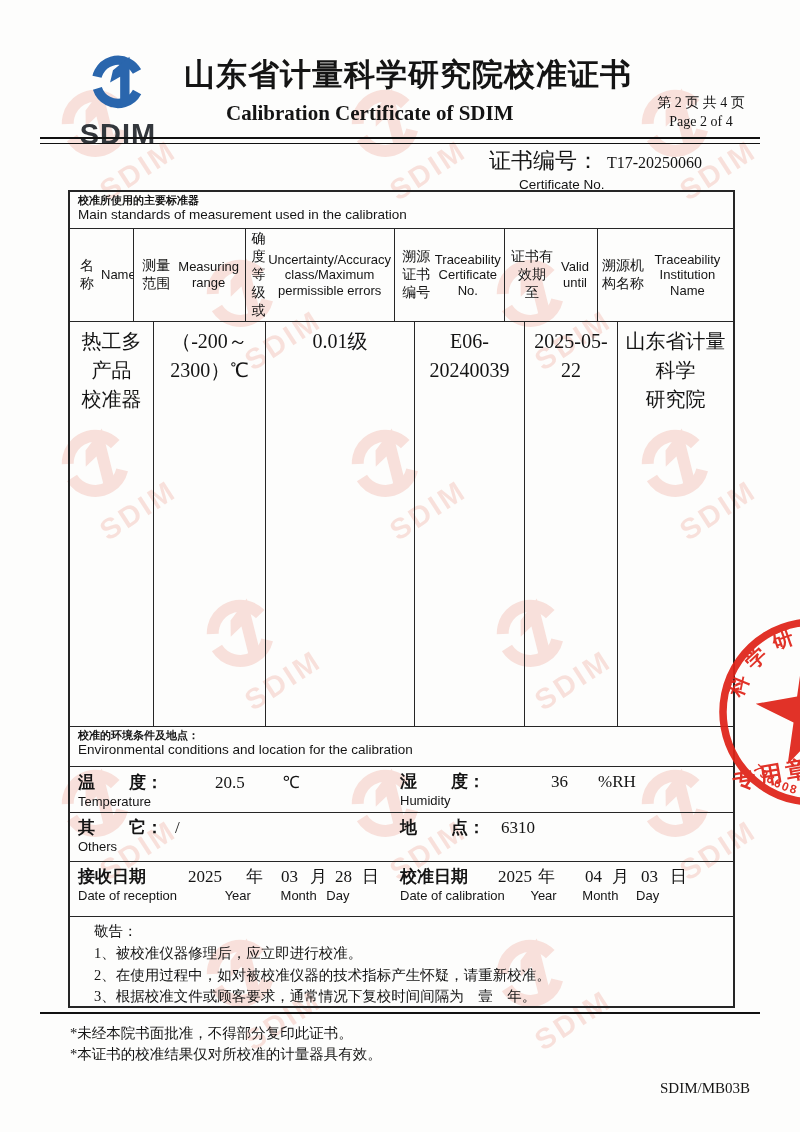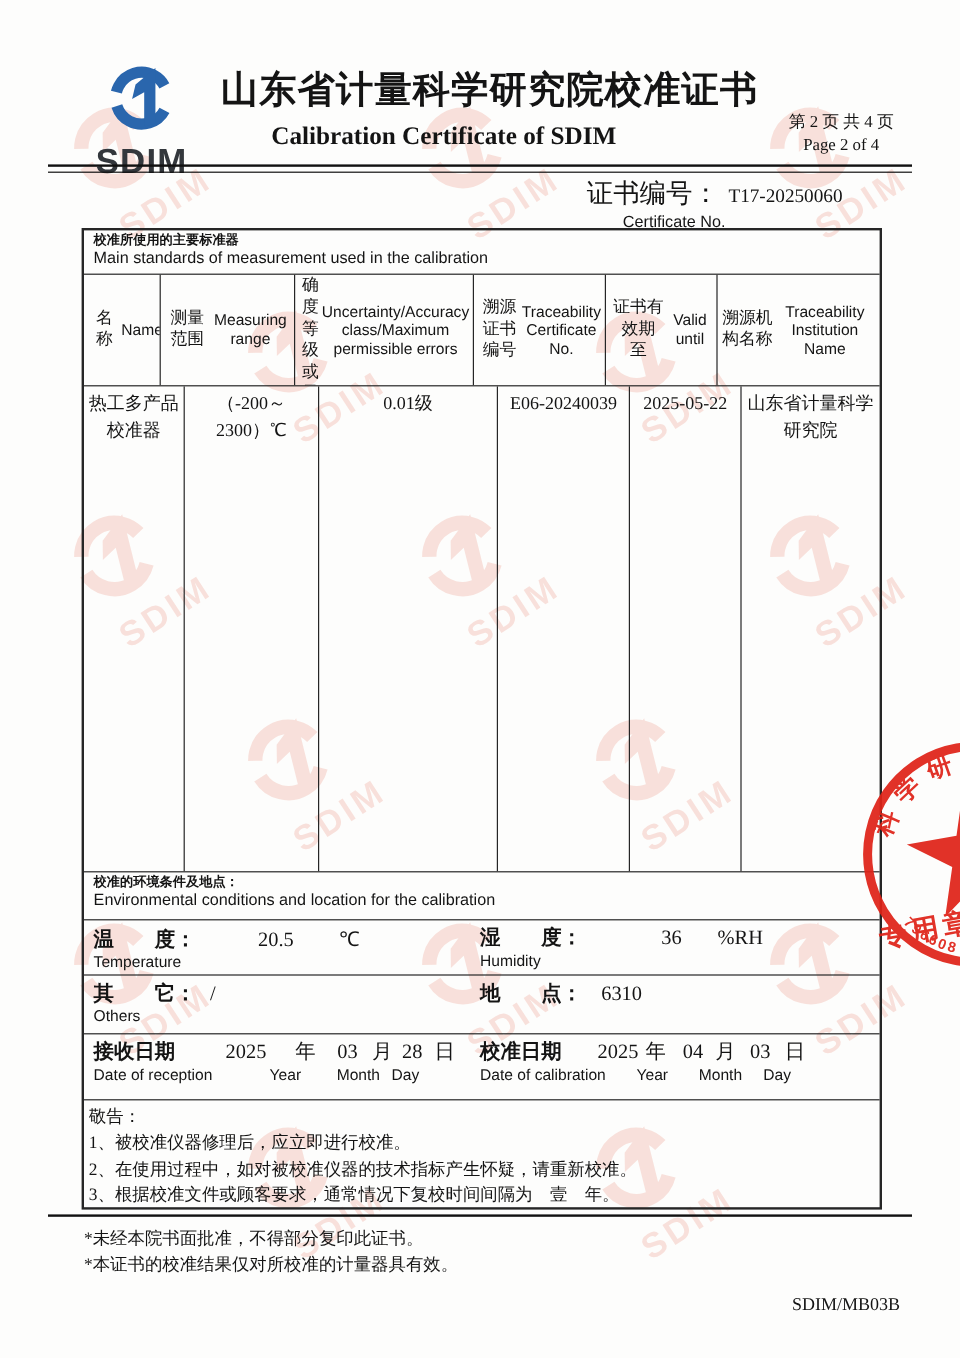--- a/index.html
+++ b/index.html
@@ -37,29 +37,29 @@
   .t-row:last-child{border-bottom:none}
   .sec-title{padding:2px 8px 0}
   .sec-zh{display:block;font-family:Liberation Serif, serif;font-weight:bold;font-size:11px;line-height:1.15}
   .sec-en{display:block;font-family:"Liberation Sans",sans-serif;font-size:13.5px;line-height:1.15}
   .cols{display:flex;height:100%}
   .cell{border-right:1px solid #262626;box-sizing:border-box;text-align:center;padding:4px 3px;overflow:hidden}
   .cell:last-child{border-right:none;flex:1}
   .hdr-cell{display:flex;flex-direction:row;align-items:center}
   .hdr-zh{font-size:14px;line-height:1.3;white-space:pre-line}
   .hdr-en{font-family:"Liberation Sans",sans-serif;font-size:13px;line-height:1.2}
-  .data-cell{font-size:15px;line-height:1.45;white-space:pre-line;padding-top:5px}
+  .data-cell{font-size:20px;line-height:1.45;white-space:pre-line;padding-top:5px}
   .half-row{display:flex;padding:3px 0 0 8px}
   .half-left{width:322px;flex:none}
   .half-right{flex:1}
   .fline{white-space:nowrap}
   .flabel{font-weight:bold;font-size:17px}
   .fvalue{font-size:17px}
   .fen{display:block;font-family:"Liberation Sans",sans-serif;font-size:13px;margin-top:0px}
-  .notice{padding:4px 4px;font-size:14.5px;line-height:1.5}
+  .notice{padding:4px 24px;font-size:14.5px;line-height:1.5}
   .notice-title{display:block;font-size:14.5px}
   .notice-line{display:block}
   
   .bottom-rule{position:absolute;left:40px;top:1012px;width:720px;border-top:2px solid #111;z-index:2}
   .footnotes{position:absolute;left:70px;top:1023px;font-size:14.5px;line-height:1.45;z-index:2}
   .footnote{display:block}
   .form-code{position:absolute;left:660px;top:1080px;font-size:15px;z-index:2}
   
   .seal{position:absolute;left:692px;top:592px;width:240px;height:245px;z-index:3;opacity:.93;pointer-events:none}
 </style>
@@ -245,21 +245,21 @@
         <span style="margin-left:44px">Year</span>
         <span style="margin-left:26px">Month</span>
         <span style="margin-left:6px">Day</span>
       </span>
     </div>
     <div class="half-right">
       <span class="fline">
         <span class="flabel">校准日期</span>
         <span class="fvalue" style="margin-left:26px">2025</span>
         <span class="fvalue" style="margin-left:2px">年</span>
-        <span class="fvalue" style="margin-left:10px">04</span>
+        <span class="fvalue" style="margin-left:26px">04</span>
         <span class="fvalue" style="margin-left:6px">月</span>
         <span class="fvalue" style="margin-left:8px">03</span>
         <span class="fvalue" style="margin-left:8px">日</span>
       </span>
       <span class="fen">
         <span>Date of calibration</span>
         <span style="margin-left:22px">Year</span>
         <span style="margin-left:22px">Month</span>
         <span style="margin-left:14px">Day</span>
       </span>

